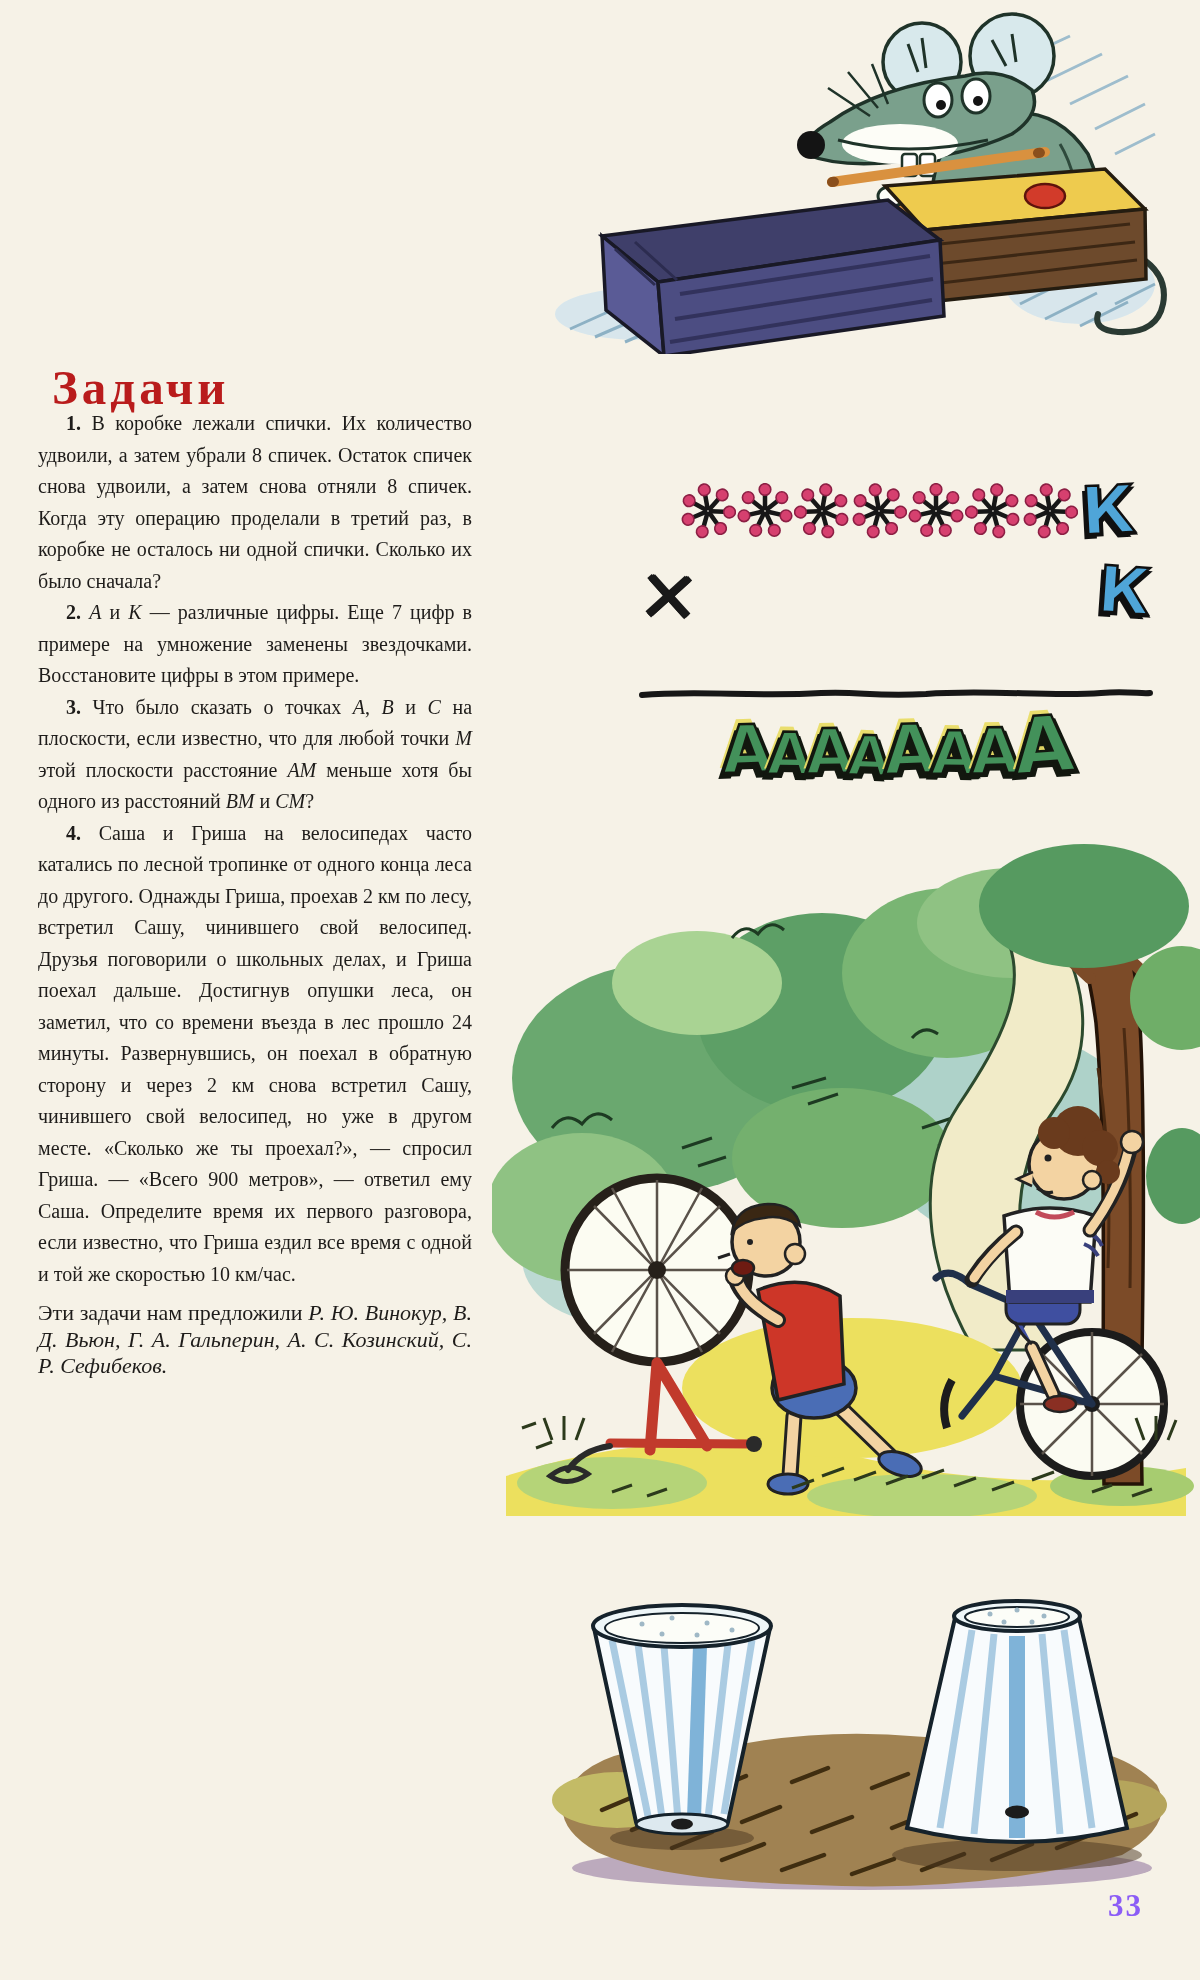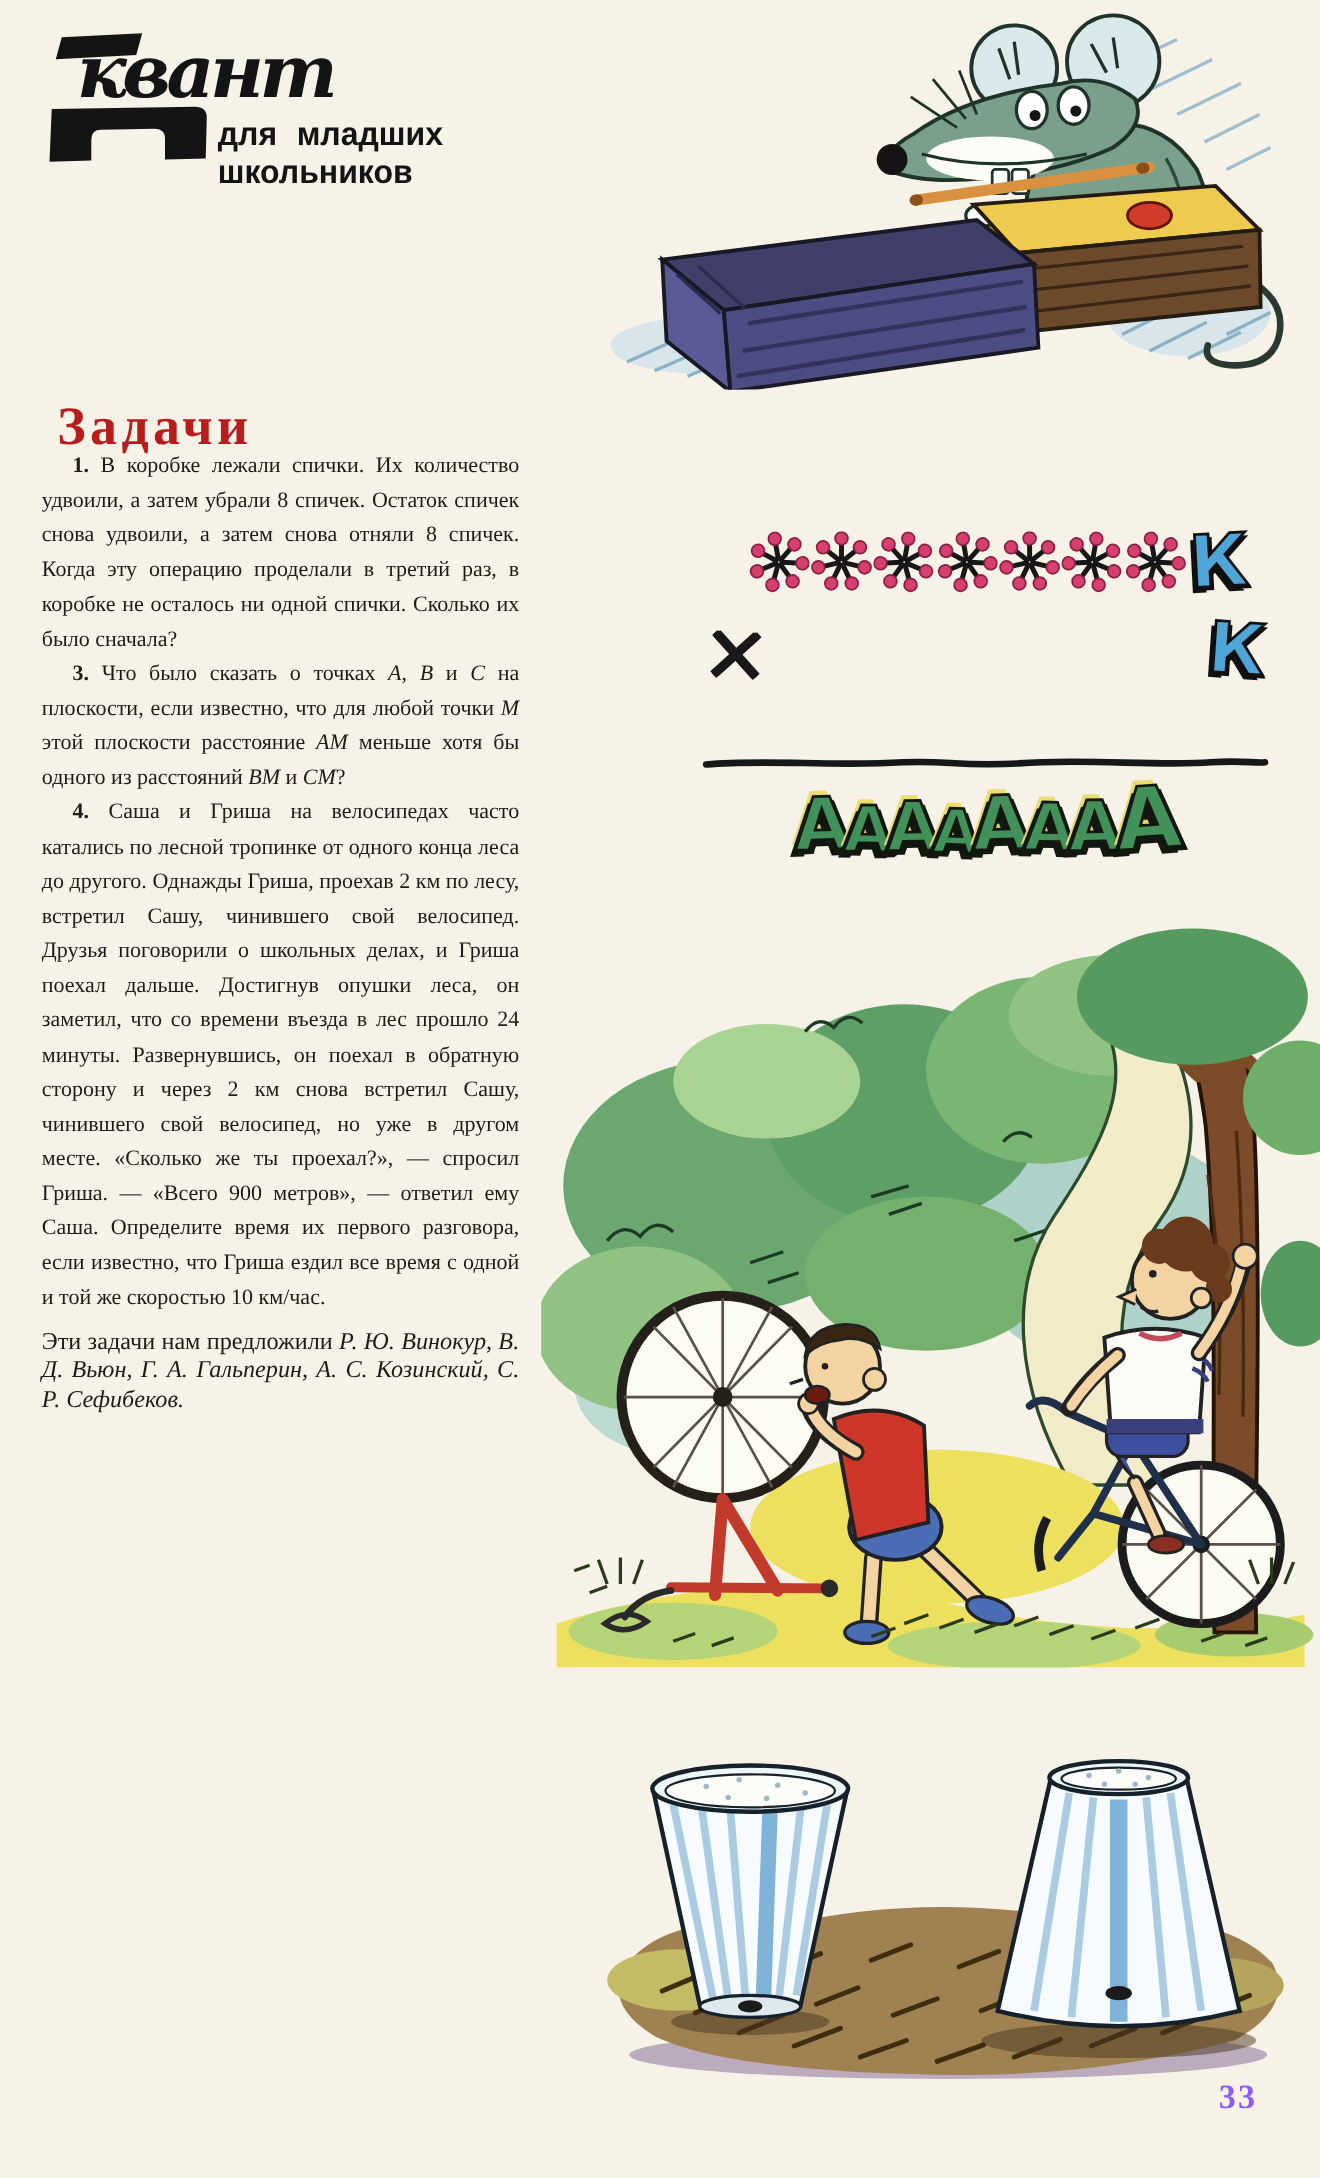--- a/index.html
+++ b/index.html
@@ -48,28 +48,20 @@
   .forest-illo{position:absolute;left:492px;top:828px;}
   .vessels-illo{position:absolute;left:512px;top:1560px;}
 
   .page-number{position:absolute;left:1108px;top:1888px;font-size:31px;font-weight:bold;color:#8b5cf6;letter-spacing:2px;}
 </style>
 </head>
 <body>
 
 <div class="page">
 
-  <div class="logo">
-    <div class="logo-flag"></div>
-    <span class="logo-kvant">квант</span>
-    <svg class="logo-block" width="152" height="52" viewBox="0 0 152 52">
-      <path d="M7,3 L137,1 Q148,1 148,11 L147,48 L110,49 L110,30 Q110,21 100,21 L52,22 Q43,22 43,31 L43,50 L5,51 Z" fill="#141414"></path>
-    </svg>
-    <span class="logo-sub">для младших школьников</span>
-  </div>
 
   <svg class="mouse-illo" width="640" height="350" viewBox="0 0 640 350">
     <g stroke="#7ba6bf" stroke-width="3" opacity="0.85">
       <ellipse cx="100" cy="310" rx="85" ry="26" fill="#d3e5ee" stroke="none"></ellipse>
       <ellipse cx="540" cy="280" rx="75" ry="40" fill="#d3e5ee" stroke="none"></ellipse>
       <path d="M30,325 l40,-18 M55,333 l46,-20 M85,338 l44,-19 M120,341 l40,-17" fill="none"></path>
       <path d="M480,300 l50,-25 M505,315 l52,-26 M540,322 l48,-24 M470,270 l44,-22 M575,300 l40,-20" fill="none"></path>
       <path d="M470,60 l60,-28 M500,80 l62,-30 M530,100 l58,-28 M555,125 l50,-25 M575,150 l40,-20" fill="none" stroke="#8fb4c9"></path>
     </g>
     <g>
@@ -116,20 +108,21 @@
       <path d="M140,290 l250,-38 M135,315 l258,-40 M130,338 l262,-42" stroke="#32325c" stroke-width="4" fill="none"></path>
       <path d="M75,245 l40,36 M95,238 l42,38" stroke="#2c2c50" stroke-width="3" fill="none"></path>
     </g>
   </svg>
 
   <h1 class="section-title">Задачи</h1>
 
   <div class="text-col">
     <div>
         <p class="problem"><b class="pnum">1.</b><span> В коробке лежали спички. Их количество удвоили, а затем убрали 8 спичек. Остаток спичек снова удвоили, а затем снова отняли 8 спичек. Когда эту операцию проделали в третий раз, в коробке не осталось ни одной спички. Сколько их было сначала?</span></p>
+        <p class="problem"><b class="pnum">2.</b><span> </span><i>А</i><span> и </span><i>К</i><span> — различные цифры. Еще 7 цифр в примере на умножение заменены звездочками. Восстановите цифры в этом примере.</span></p>
         <p class="problem"><b class="pnum">3.</b><span> Что было сказать о точках </span><i>А</i><span>, </span><i>В</i><span> и </span><i>С</i><span> на плоскости, если известно, что для любой точки </span><i>М</i><span> этой плоскости расстояние </span><i>АМ</i><span> меньше хотя бы одного из расстояний </span><i>ВМ</i><span> и </span><i>СМ</i><span>?</span></p>
         <p class="problem"><b class="pnum">4.</b><span> Саша и Гриша на велосипедах часто катались по лесной тропинке от одного конца леса до другого. Однажды Гриша, проехав 2 км по лесу, встретил Сашу, чинившего свой велосипед. Друзья поговорили о школьных делах, и Гриша поехал дальше. Достигнув опушки леса, он заметил, что со времени въезда в лес прошло 24 минуты. Развернувшись, он поехал в обратную сторону и через 2 км снова встретил Сашу, чинившего свой велосипед, но уже в другом месте. «Сколько же ты проехал?», — спросил Гриша. — «Всего 900 метров», — ответил ему Саша. Определите время их первого разговора, если известно, что Гриша ездил все время с одной и той же скоростью 10 км/час.</span></p>
       </div>
     <p class="attribution"><span>Эти задачи нам предложили </span><i>Р. Ю. Винокур, В. Д. Вьюн, Г. А. Гальперин, А. С. Козинский, С. Р. Сефибеков.</i></p>
   </div>
 
   <div class="puzzle">
     <div class="puzzle-row1">
       <span class="asterisk-row">
           <svg viewBox="0 0 56 56" class="asterisk">

